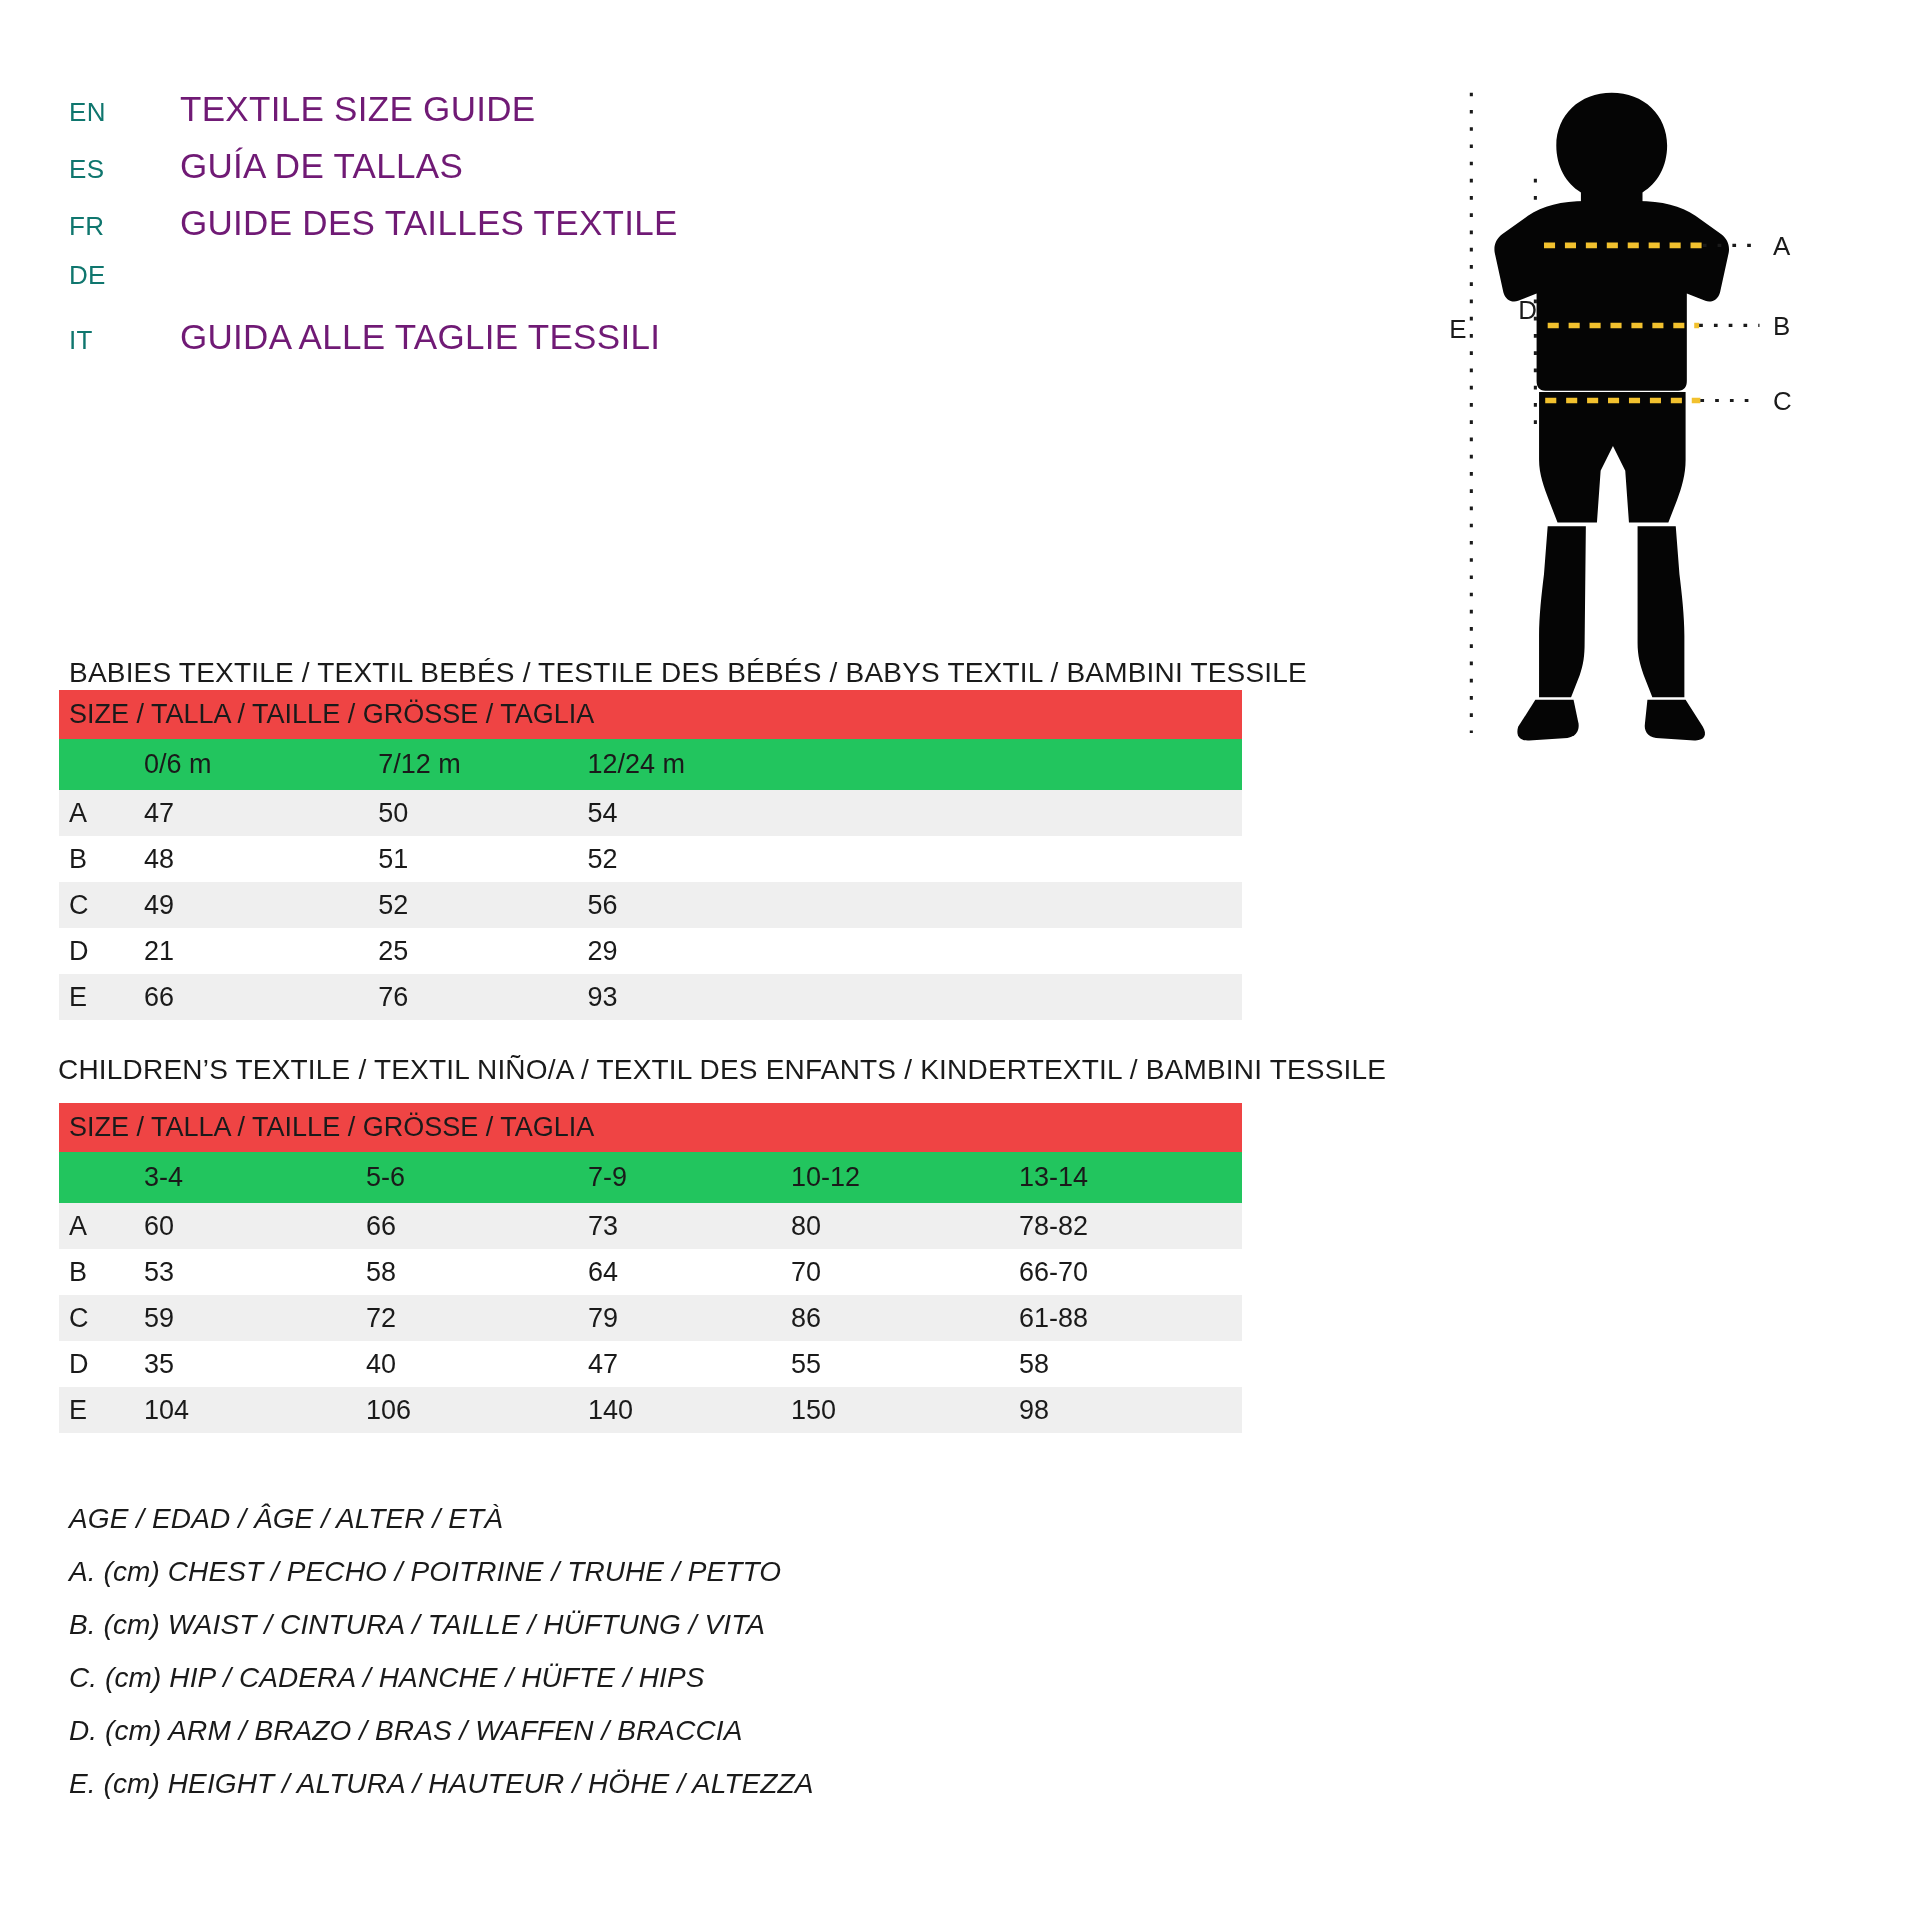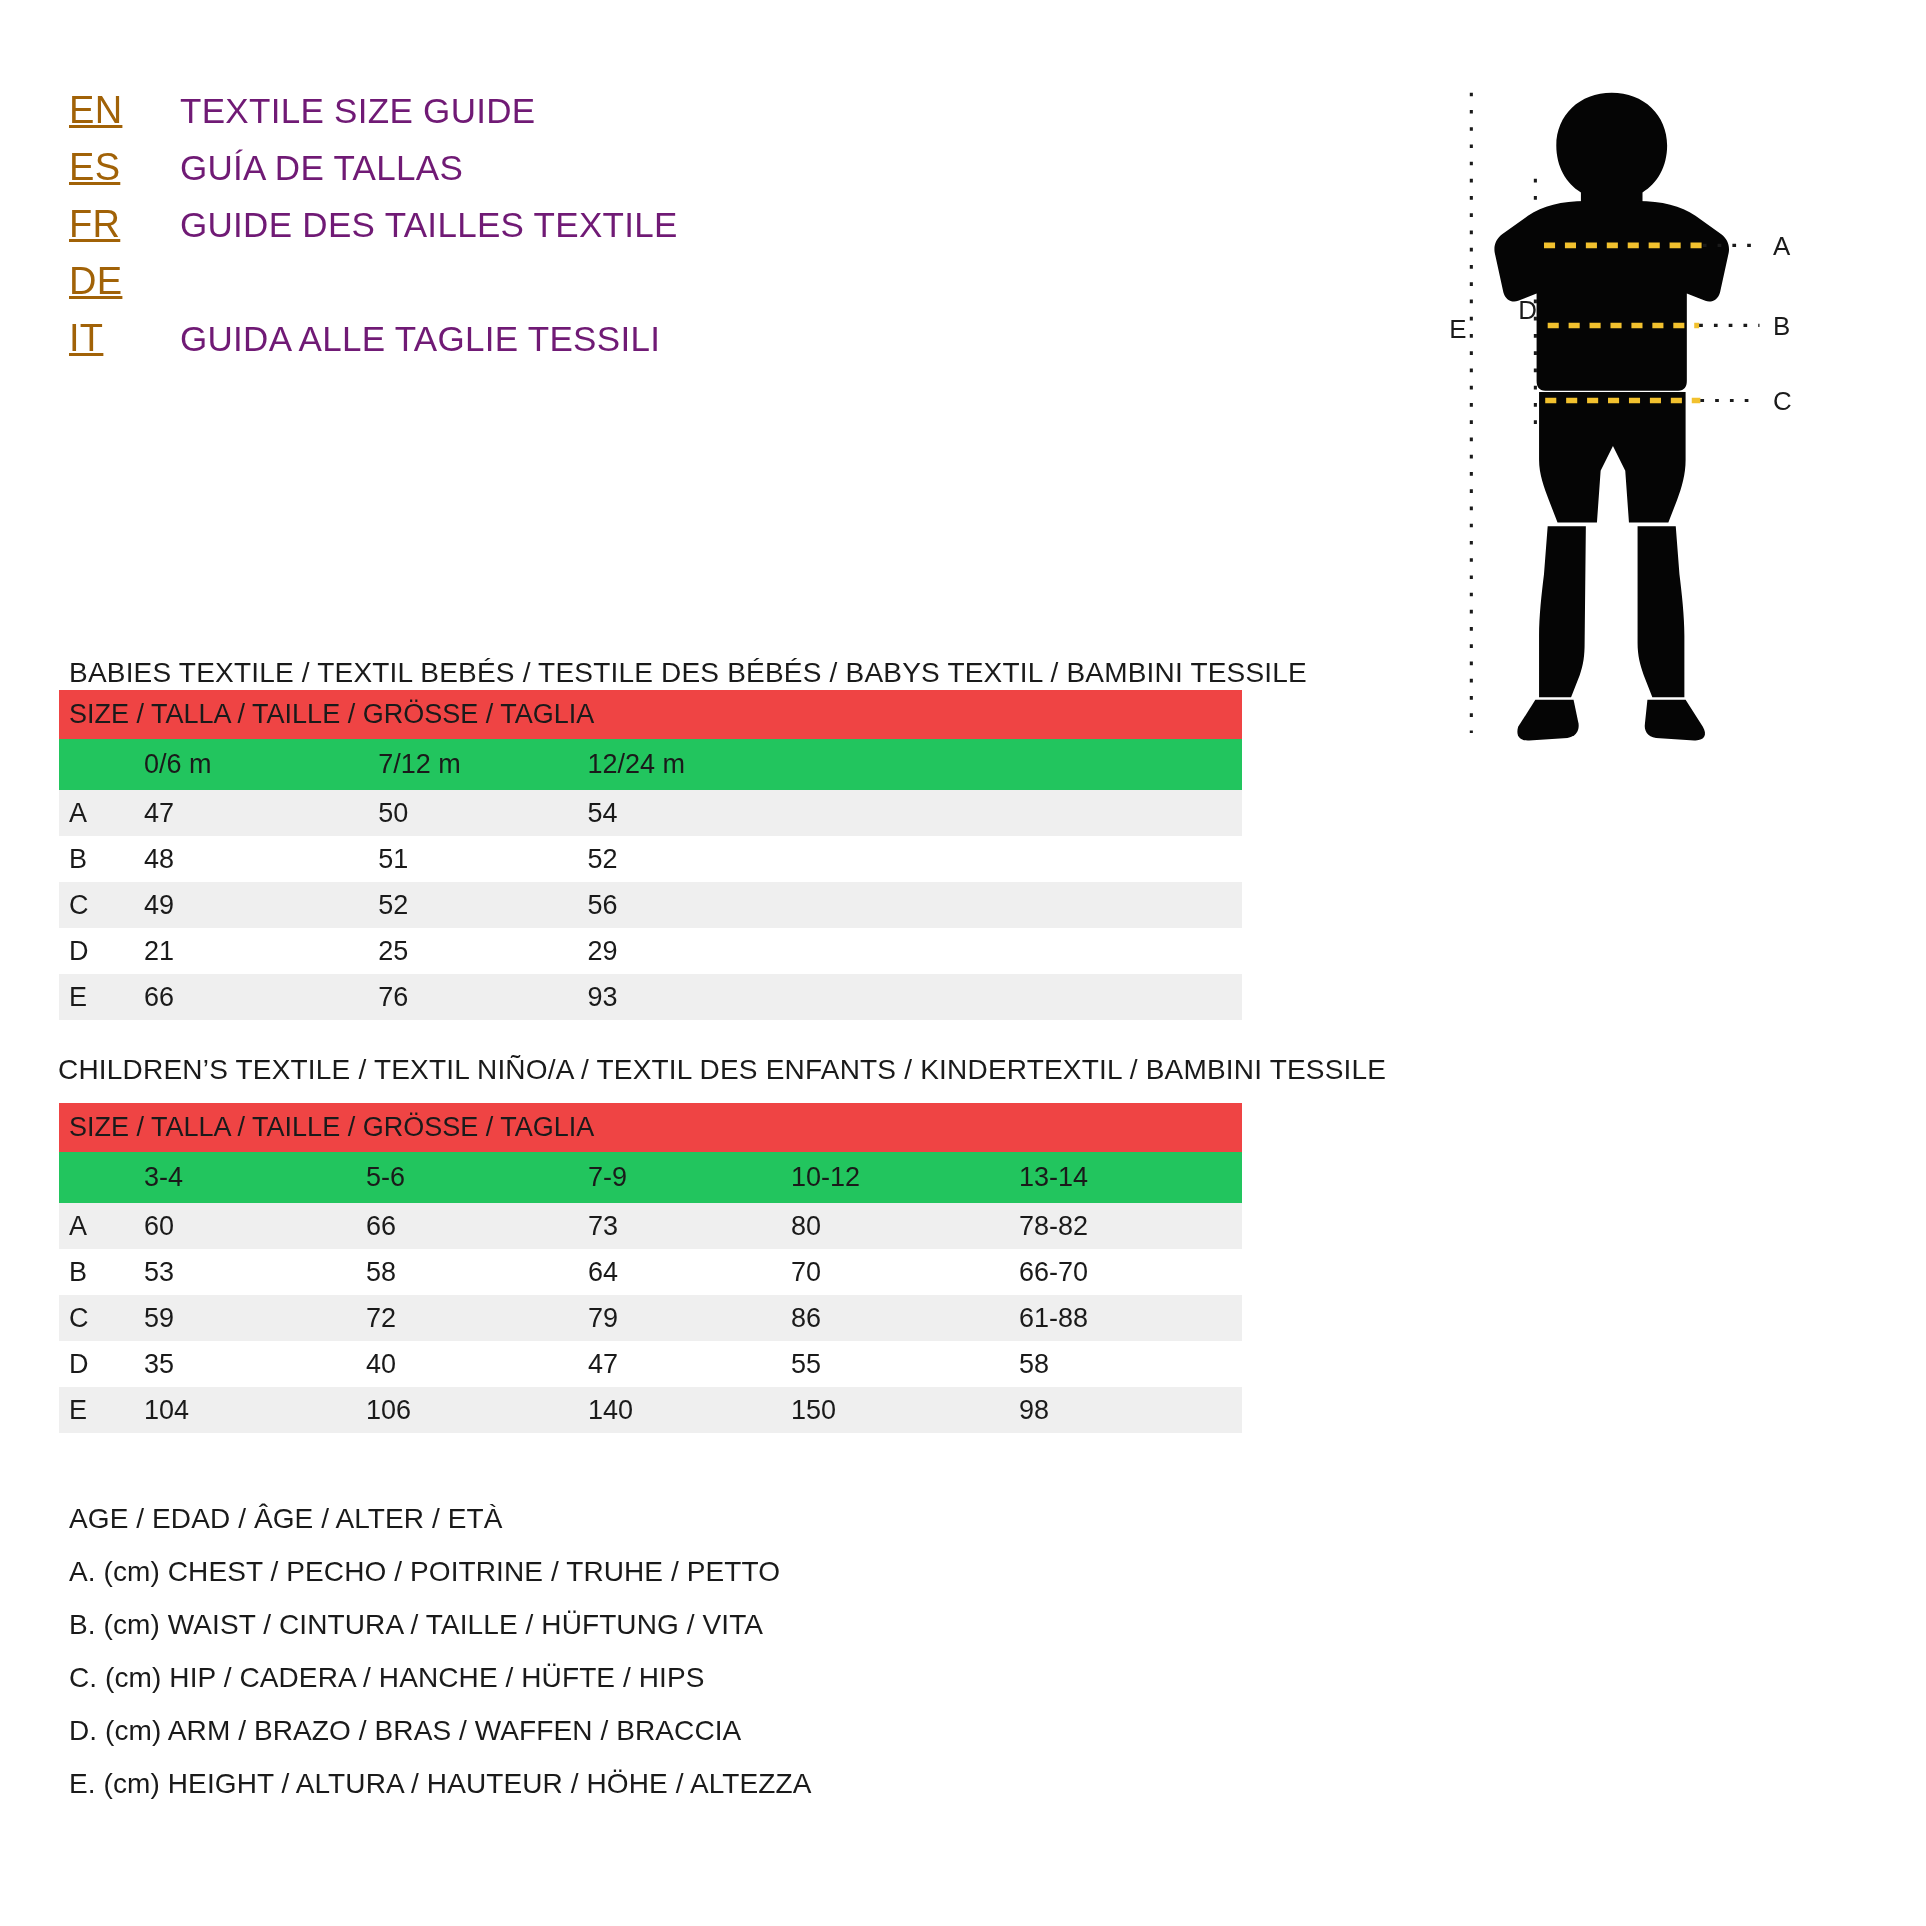--- a/index.html
+++ b/index.html
@@ -29,24 +29,23 @@
     left: 69px;
     top: 89px;
   }
   .lang-row {
     display: flex;
     align-items: baseline;
     height: 57px;
   }
   .lang-code {
     width: 111px;
-    font-size: 38px;
+    font-size: 26px;
     letter-spacing: 0.3px;
-    color: #a16207;
-    text-decoration: underline;
+    color: #0f766e;
   }
   .lang-text {
     font-size: 35px;
     letter-spacing: 0.3px;
     color: #701a75;
     white-space: nowrap;
   }
 
   
   .figure {
@@ -103,20 +102,21 @@
   .children-title { position: absolute; left: 58px; top: 1054px; }
   .children-table { position: absolute; left: 59px; top: 1103px; }
 
   .legend { position: absolute; left: 69px; top: 1503px; }
   .legend-row {
     font-size: 28px;
     color: #1a1a1a;
     height: 53px;
     white-space: nowrap;
     letter-spacing: 0.1px;
+    font-style: italic;
   }
 </style>
 </head>
 <body>
 
 <div class="page">
 
   <div class="lang-block">
     <div class="lang-row">
       <span class="lang-code">EN</span>

